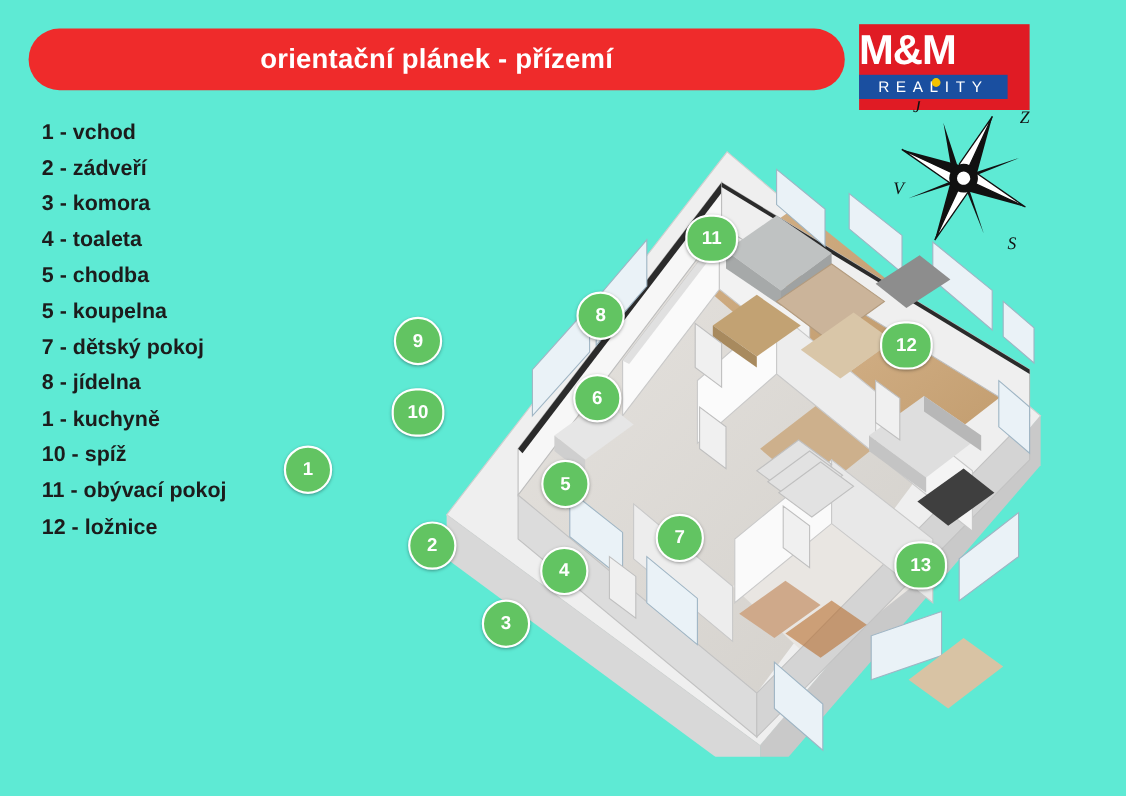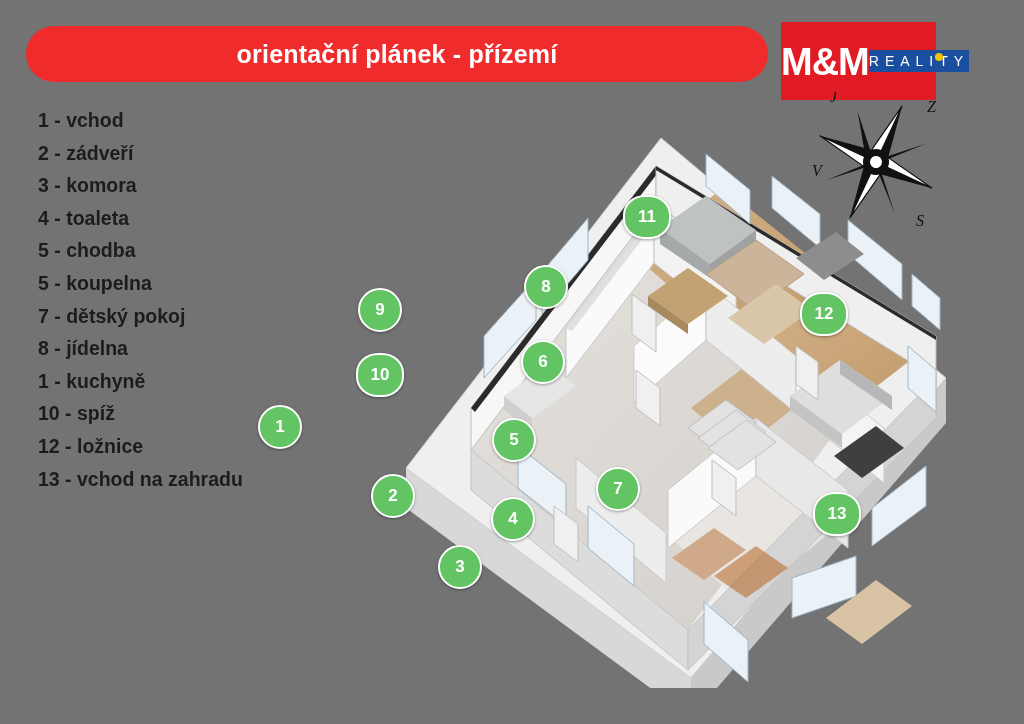--- a/index.html
+++ b/index.html
@@ -7,21 +7,21 @@
     padding: 0;
     background: #ffffff;
   }
   body {
     font-family: "Liberation Sans", sans-serif;
   }
   #page {
     position: relative;
     width: 1024px;
     height: 724px;
-    background: #737373;
+    background: #5eead4;
     overflow: hidden;
     text-decoration: underline;
   }
 
   
   .title-banner {
     position: absolute;
     left: 26px;
     top: 26px;
     width: 742px;
@@ -56,22 +56,22 @@
 
   
   .logo {
     position: absolute;
     left: 781px;
     top: 22px;
     width: 155px;
     height: 78px;
     background: #e01b24;
     display: flex;
-    flex-direction: row;
-    align-items: center;
+    flex-direction: column;
+    align-items: flex-start;
     justify-content: flex-start;
   }
   .logo-main {
     color: #ffffff;
     font-size: 38px;
     font-weight: bold;
     letter-spacing: -1px;
     margin-top: 2px;
     line-height: 44px;
   }
@@ -148,22 +148,22 @@
     <div class="legend-item">1 - vchod</div>
     <div class="legend-item">2 - zádveří</div>
     <div class="legend-item">3 - komora</div>
     <div class="legend-item">4 - toaleta</div>
     <div class="legend-item">5 - chodba</div>
     <div class="legend-item">5 - koupelna</div>
     <div class="legend-item">7 - dětský pokoj</div>
     <div class="legend-item">8 - jídelna</div>
     <div class="legend-item">1 - kuchyně</div>
     <div class="legend-item">10 - spíž</div>
+    <div class="legend-item">11 - obývací pokoj</div>
     <div class="legend-item">12 - ložnice</div>
-    <div class="legend-item">13 - vchod na zahradu</div>
   </div>
 
   <div class="logo">
     <div class="logo-main">M&amp;M</div>
     <div class="logo-sub">
       <span>REALITY</span>
       <span class="dot"></span>
     </div>
   </div>
 

